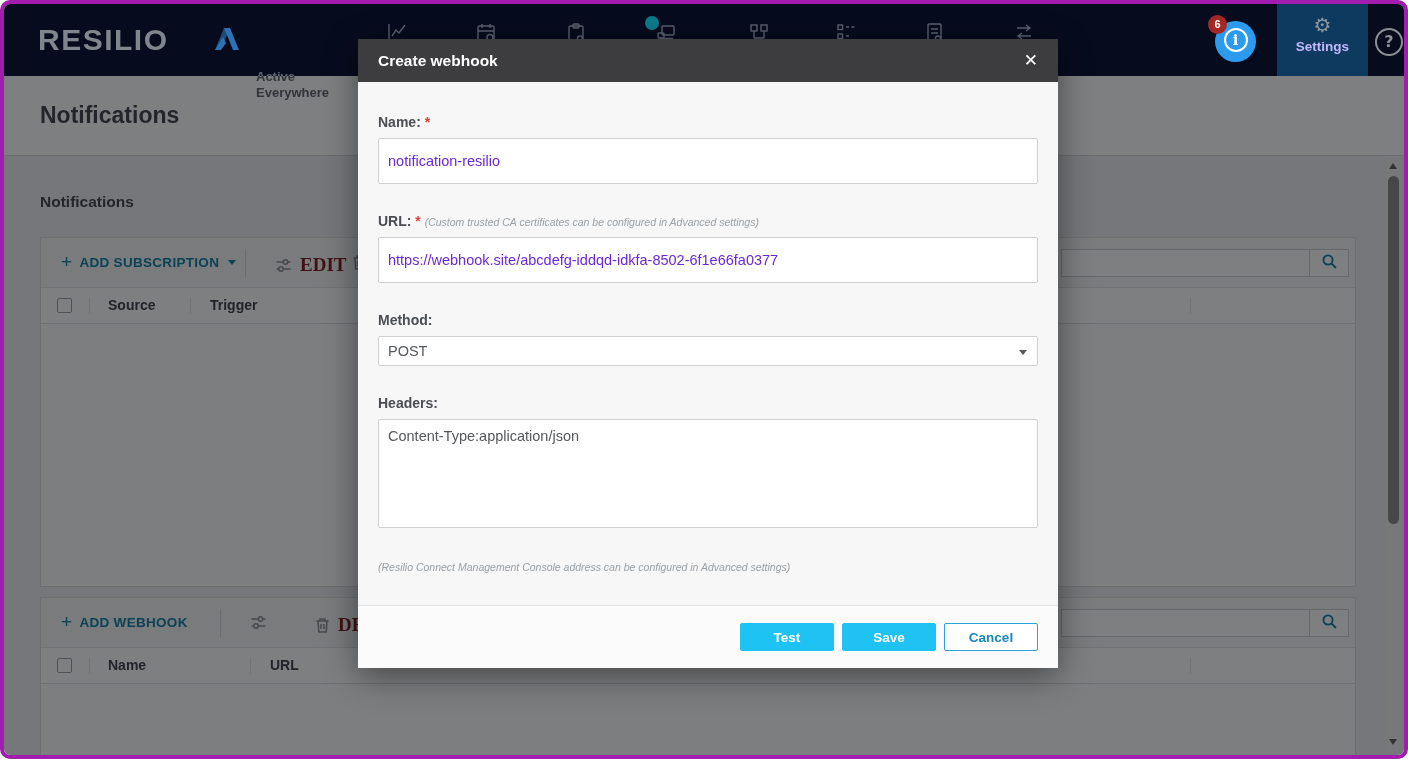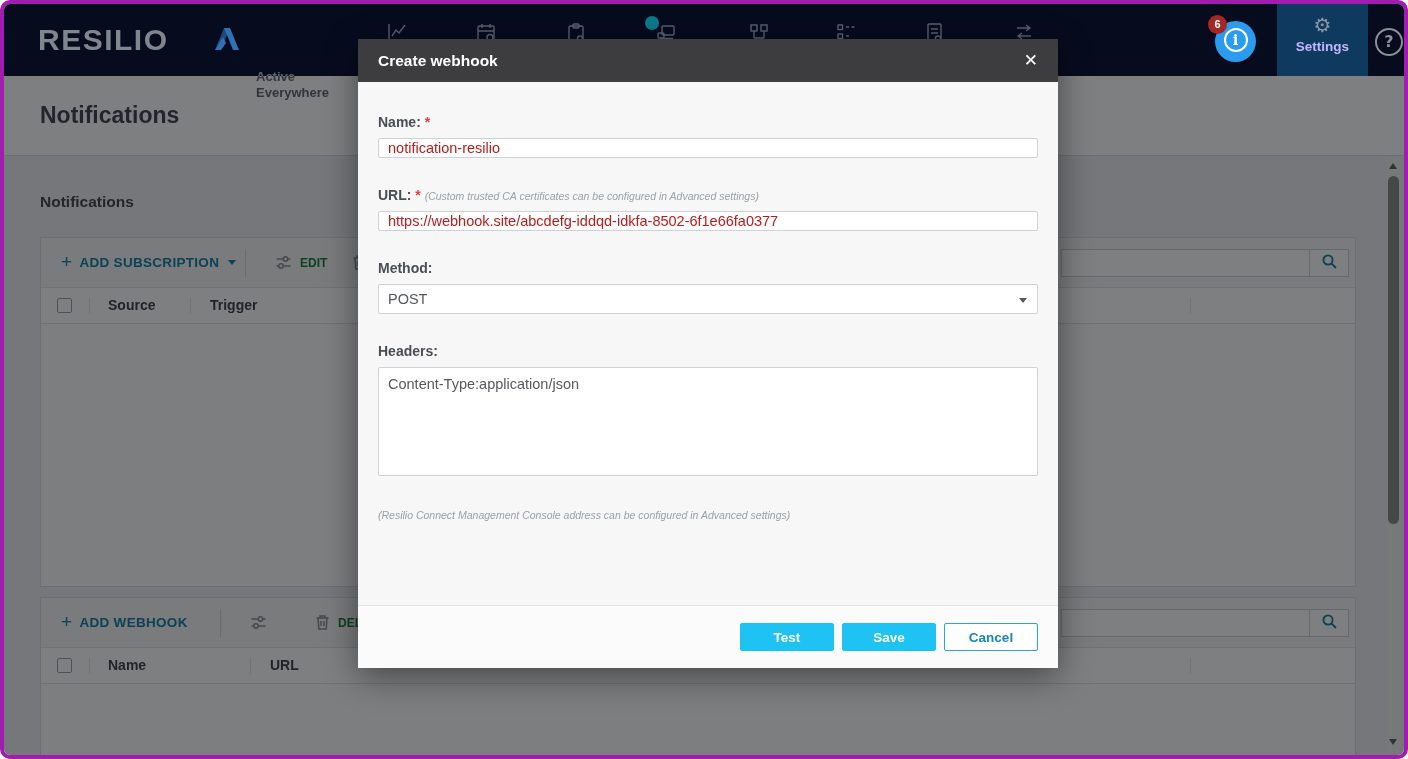--- a/index.html
+++ b/index.html
@@ -44,22 +44,22 @@
   .panel { position:absolute; left:36px; width:1316px; background:#fdfdfe; border:1px solid #d9dbde; }
   .panel-subs  { top:161px; height:350px; }
   .panel-hooks { top:521px; height:244px; }
   .toolbar { position:relative; height:50px; background:#f5f6f8; border-bottom:1px solid #e0e2e6; }
   .add-btn { position:absolute; left:20px; top:15px; display:flex; align-items:center; gap:7px;
              color:#0f80a7; font-weight:bold; font-size:13.5px; letter-spacing:.3px; cursor:pointer; }
   .add-btn .plus { font-size:19px; font-weight:normal; line-height:18px; }
   .caret-down { width:0; height:0; border-left:4.5px solid transparent; border-right:4.5px solid transparent;
                 border-top:5px solid #0f80a7; margin-left:2px; }
   .tb-divider { position:absolute; top:11px; width:1px; height:28px; background:#d6d9dc; }
-  .gray-btn { position:absolute; top:16px; display:flex; align-items:center; gap:8px; color:#15803d;
-              font-weight:bold; font-size:12px; cursor:pointer; }
+  .gray-btn { position:absolute; top:16px; display:flex; align-items:center; gap:8px; color:#7f1d1d;
+              font-weight:bold; font-size:19px; cursor:pointer;font-family:Liberation Serif, serif; }
   .gray-btn svg { stroke:#8a8d93; fill:none; stroke-width:1.5; }
   .search { position:absolute; right:6px; top:11px; display:flex; }
   .search input { width:248px; height:28px; border:1px solid #ccd0d5; border-right:none;
                   background:#fff; padding:0 8px; font-size:13px; color:#444; outline:none; }
   .search button { width:40px; height:28px; background:#fff; border:1px solid #ccd0d5; cursor:pointer; }
   .search svg { stroke:#0d7ea6; fill:none; stroke-width:1.8; }
 
   .thead { position:relative; height:36px; background:#ffffff; border-bottom:1px solid #dcdee1; }
   .checkbox { position:absolute; left:16px; top:10px; width:15px; height:15px; background:#fff;
               border:1px solid #9aa0a7; border-radius:2px; cursor:pointer; }
@@ -87,22 +87,22 @@
                   align-items:center; padding:0 20px; flex:0 0 auto; }
   .modal-title { font-size:15.5px; font-weight:bold; }
   .modal-close { margin-left:auto; font-family:"DejaVu Sans", sans-serif; font-size:17px;
                  color:#fff; cursor:pointer; line-height:1; }
   .modal-body { flex:1 1 auto; padding:0 20px; font-size:14px; }
   .fg { margin-top:29px; }
   .fg-first { margin-top:32px; }
   .fg label { display:block; margin-bottom:8px; font-size:14px; font-weight:bold; color:#4a4d52; }
   .req { color:#e04038; font-weight:bold; }
   .hint { font-weight:normal; font-style:italic; font-size:10.5px; color:#9aa0a5; }
-  .txt-input { width:100%; height:20px; border:1px solid #cfd1d4; border-radius:2px; background:#fff;
-               padding:0 9px; font-size:14.5px; color:#b91c1c; font-family:"Liberation Sans", sans-serif;
+  .txt-input { width:100%; height:46px; border:1px solid #cfd1d4; border-radius:2px; background:#fff;
+               padding:0 9px; font-size:14.5px; color:#6d28d9; font-family:"Liberation Sans", sans-serif;
                outline:none; }
   .select-box { position:relative; width:100%; height:30px; border:1px solid #cfd1d4; border-radius:2px;
                 background:#fff; padding:6px 9px; font-size:14.5px; color:#55585c; cursor:pointer; }
   .select-caret { position:absolute; right:10px; top:13px; width:0; height:0;
                   border-left:4.5px solid transparent; border-right:4.5px solid transparent;
                   border-top:5px solid #55585c; }
   .headers-area { width:100%; height:109px; border:1px solid #cfd1d4; border-radius:2px; background:#fff;
                   padding:8px 9px; font-size:14.5px; color:#55585c; resize:none;
                   font-family:"Liberation Sans", sans-serif; outline:none; }
   .modal-note { margin-top:30px; font-style:italic; font-size:10.5px; color:#9aa0a5; }

